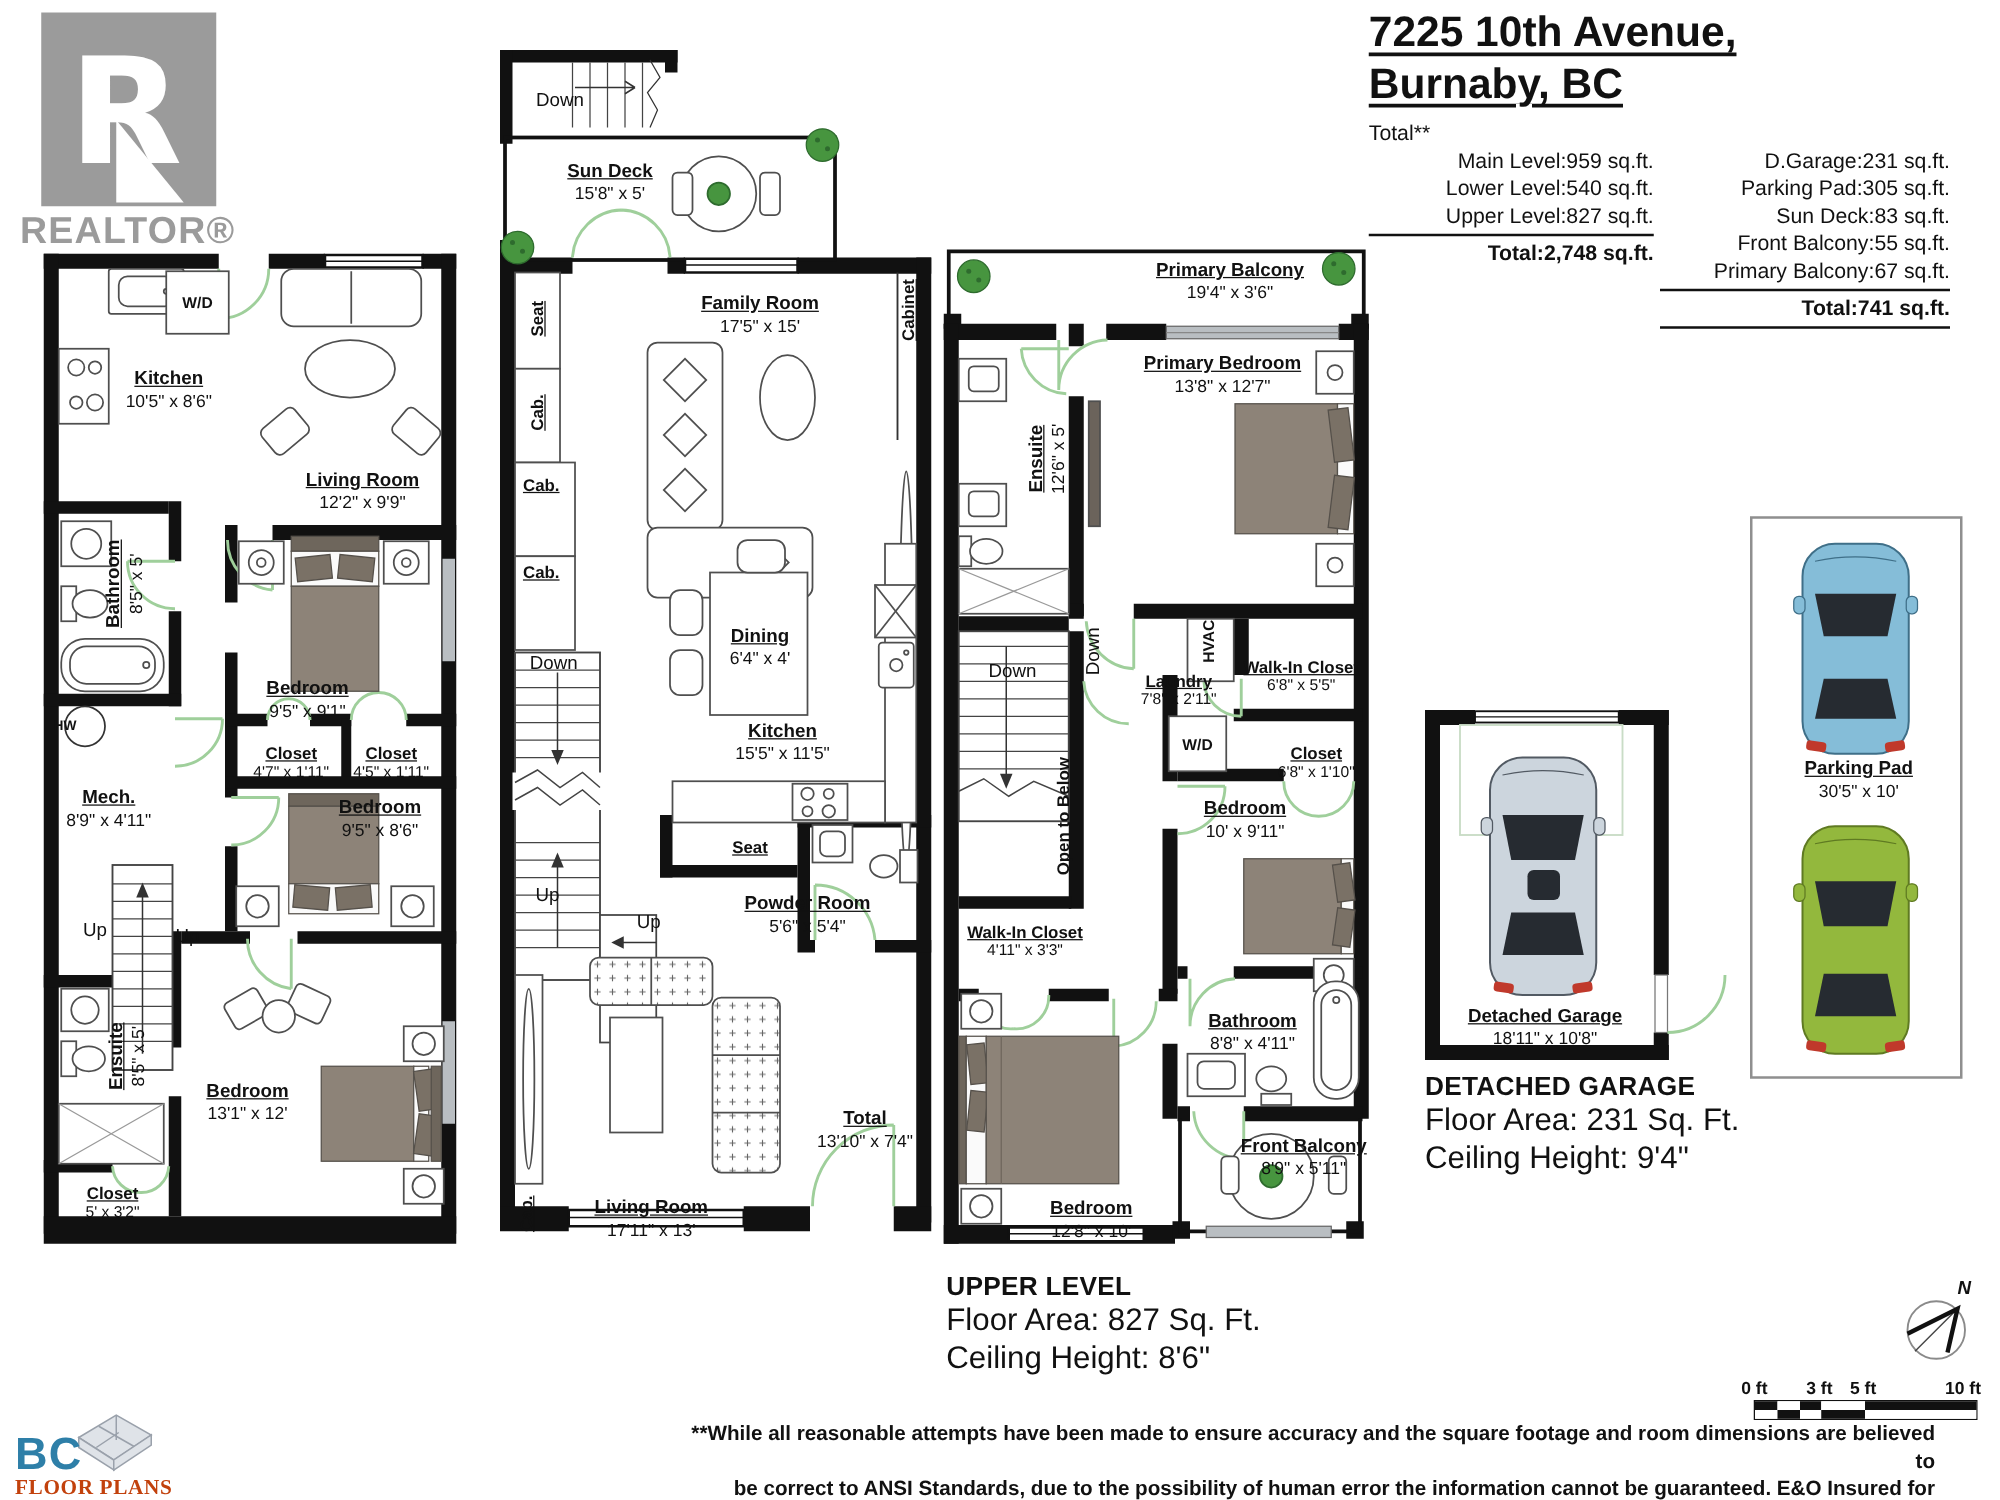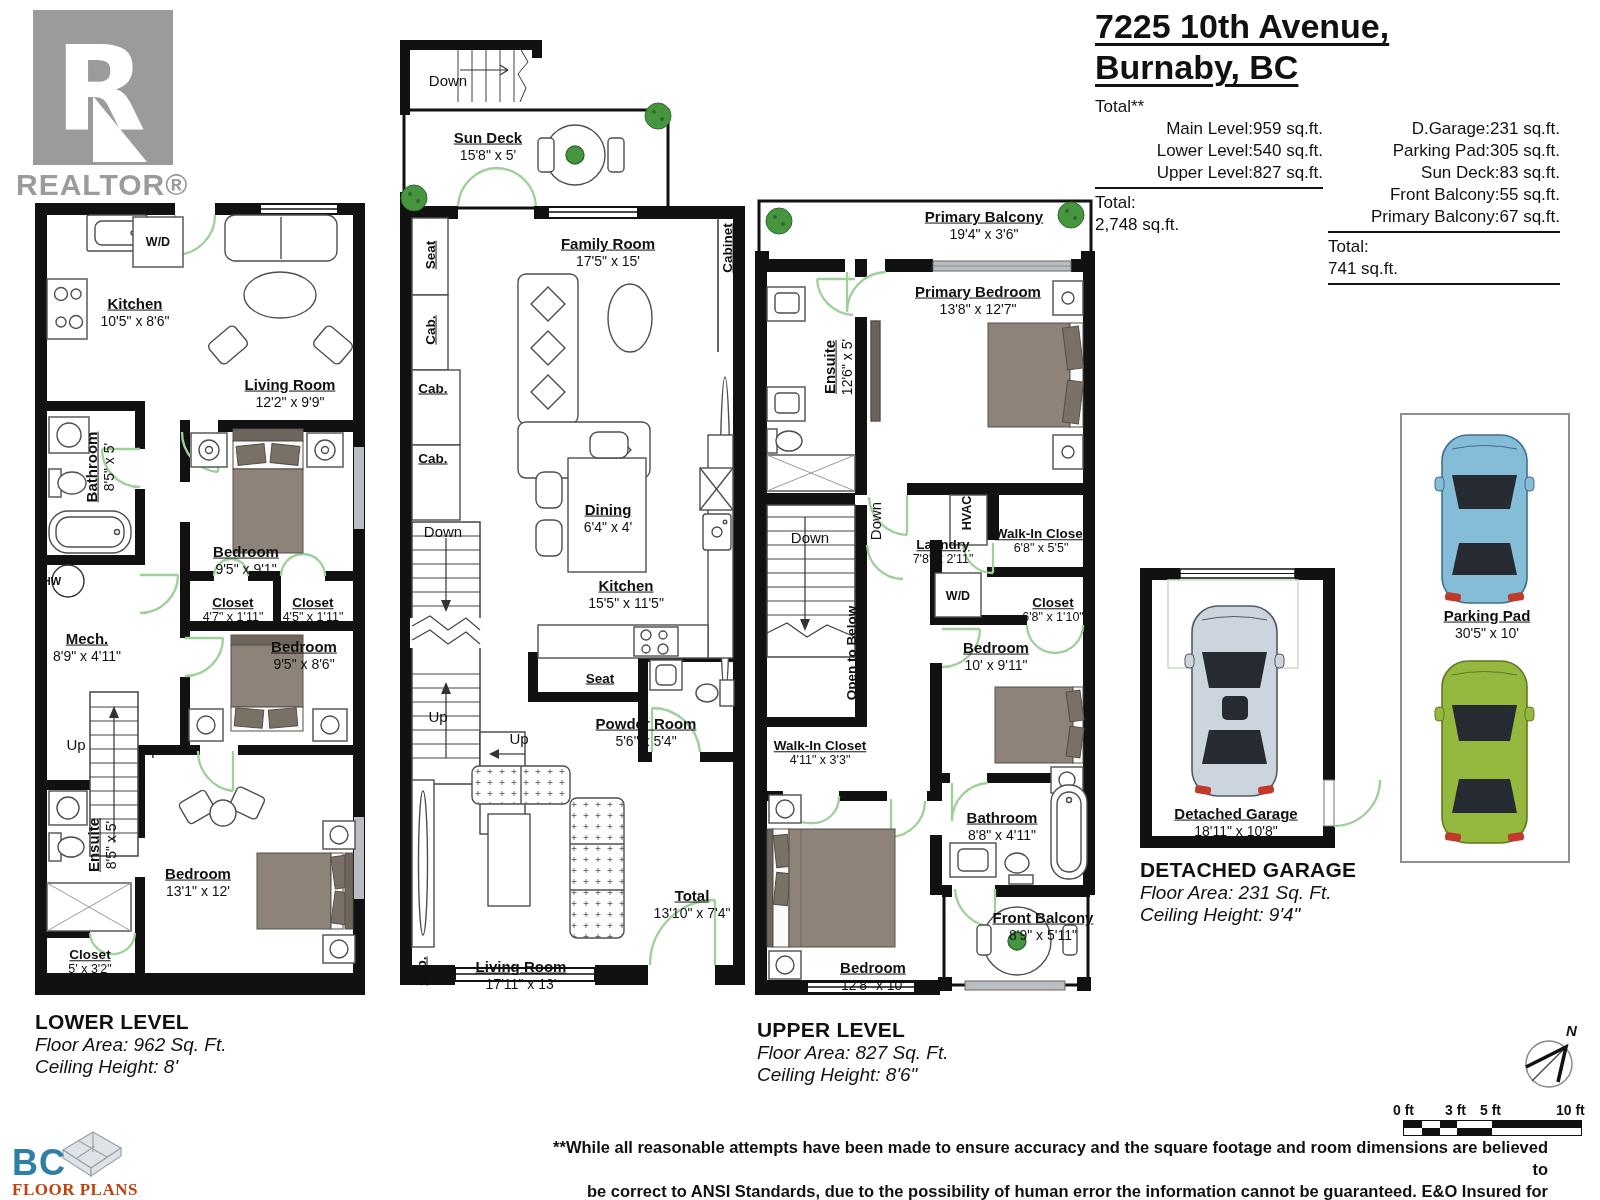--- a/index.html
+++ b/index.html
@@ -17,30 +17,30 @@
 
   .tag{position:absolute;transform:translate(-50%,-50%);font-size:15px;white-space:nowrap;z-index:5;}
   .tag.vert{transform:translate(-50%,-50%) rotate(-90deg);}
   .tag.b{font-weight:bold;font-size:12.5px;}
   .tag.bu{font-weight:bold;font-size:13.5px;text-decoration:underline;}
   .tag.bn{font-weight:bold;font-size:13.5px;}
 
   
   .caption{position:absolute;z-index:5;}
   .caption .cn{font-weight:bold;font-size:21px;letter-spacing:.2px;}
-  .caption .cl{font-size:19px;line-height:1.18;font-style:italic;}
+  .caption .cl{font-size:25px;line-height:1.18;}
 
   
   #title{position:absolute;left:1095px;top:6px;}
   #title .t{font-weight:bold;font-size:34px;line-height:1.22;text-decoration:underline;
             text-decoration-thickness:3px;text-underline-offset:5px;display:table;}
   .sumcol{position:absolute;font-size:17px;line-height:22px;}
   .srow{display:flex;justify-content:flex-end;}
   .srule{border-top:2px solid #111;margin:3px 0;}
-  .stotal{font-weight:normal;flex-direction:column;}
+  .stotal{font-weight:bold;}
 
   
   #footer{position:absolute;left:540px;top:1136px;width:1008px;text-align:right;
           font-weight:bold;font-size:16.5px;line-height:22px;}
 
   
   #realtor-word{position:absolute;left:16px;top:168px;width:178px;text-align:left;
                 font-weight:bold;font-size:30px;color:#9b9b9b;letter-spacing:1px;}
   
   #bc-text{position:absolute;left:12px;top:1142px;font-weight:bold;font-size:36px;color:#2e7fa8;letter-spacing:1px;}
@@ -846,25 +846,20 @@
 
   <div class="room-label" style="left:1236px;top:822px">
     <div class="nm">Detached Garage</div>
     <div class="dm">18'11" x 10'8"</div>
   </div>
   <div class="room-label" style="left:1487px;top:624px">
     <div class="nm">Parking Pad</div>
     <div class="dm">30'5" x 10'</div>
   </div>
 
-  <div class="caption" style="left:35px;top:1010px">
-    <div class="cn">LOWER LEVEL</div>
-    <div class="cl">Floor Area: 962 Sq. Ft.</div>
-    <div class="cl">Ceiling Height: 8'</div>
-  </div>
   <div class="caption" style="left:757px;top:1018px">
     <div class="cn">UPPER LEVEL</div>
     <div class="cl">Floor Area: 827 Sq. Ft.</div>
     <div class="cl">Ceiling Height: 8'6"</div>
   </div>
   <div class="caption" style="left:1140px;top:858px">
     <div class="cn">DETACHED GARAGE</div>
     <div class="cl">Floor Area: 231 Sq. Ft.</div>
     <div class="cl">Ceiling Height: 9'4"</div>
   </div>

